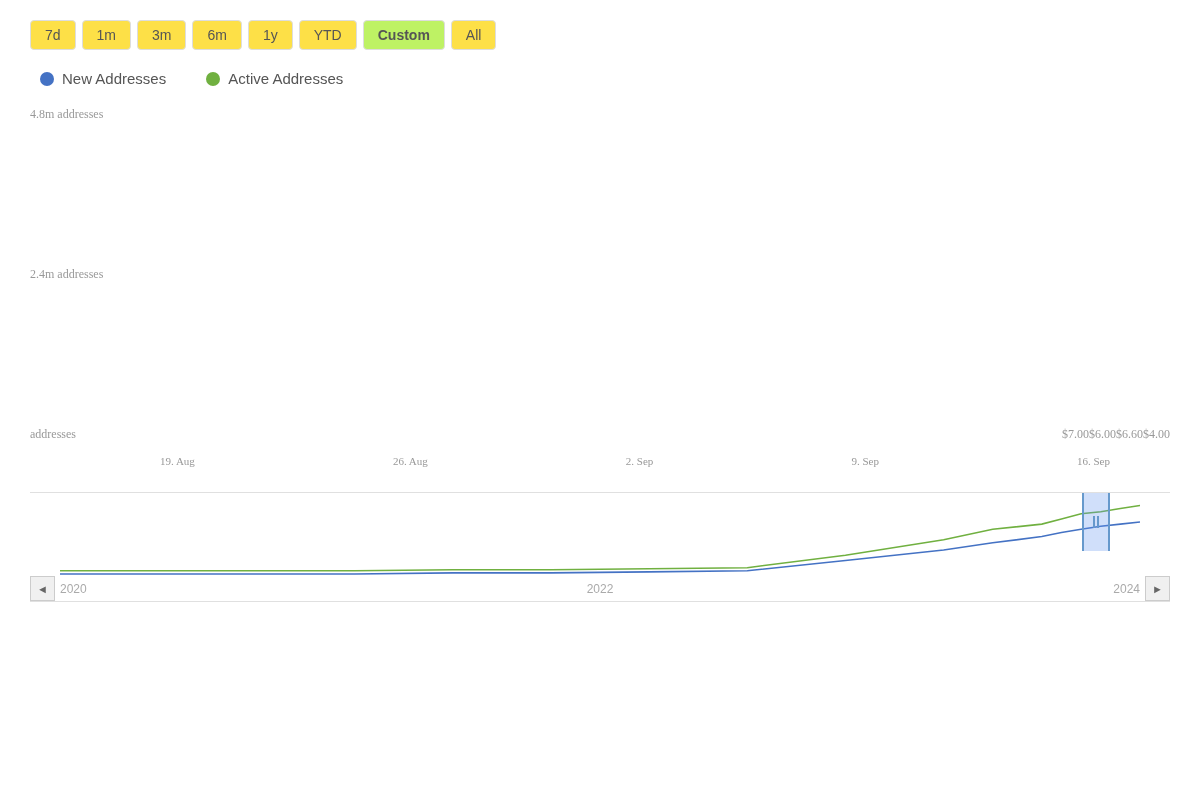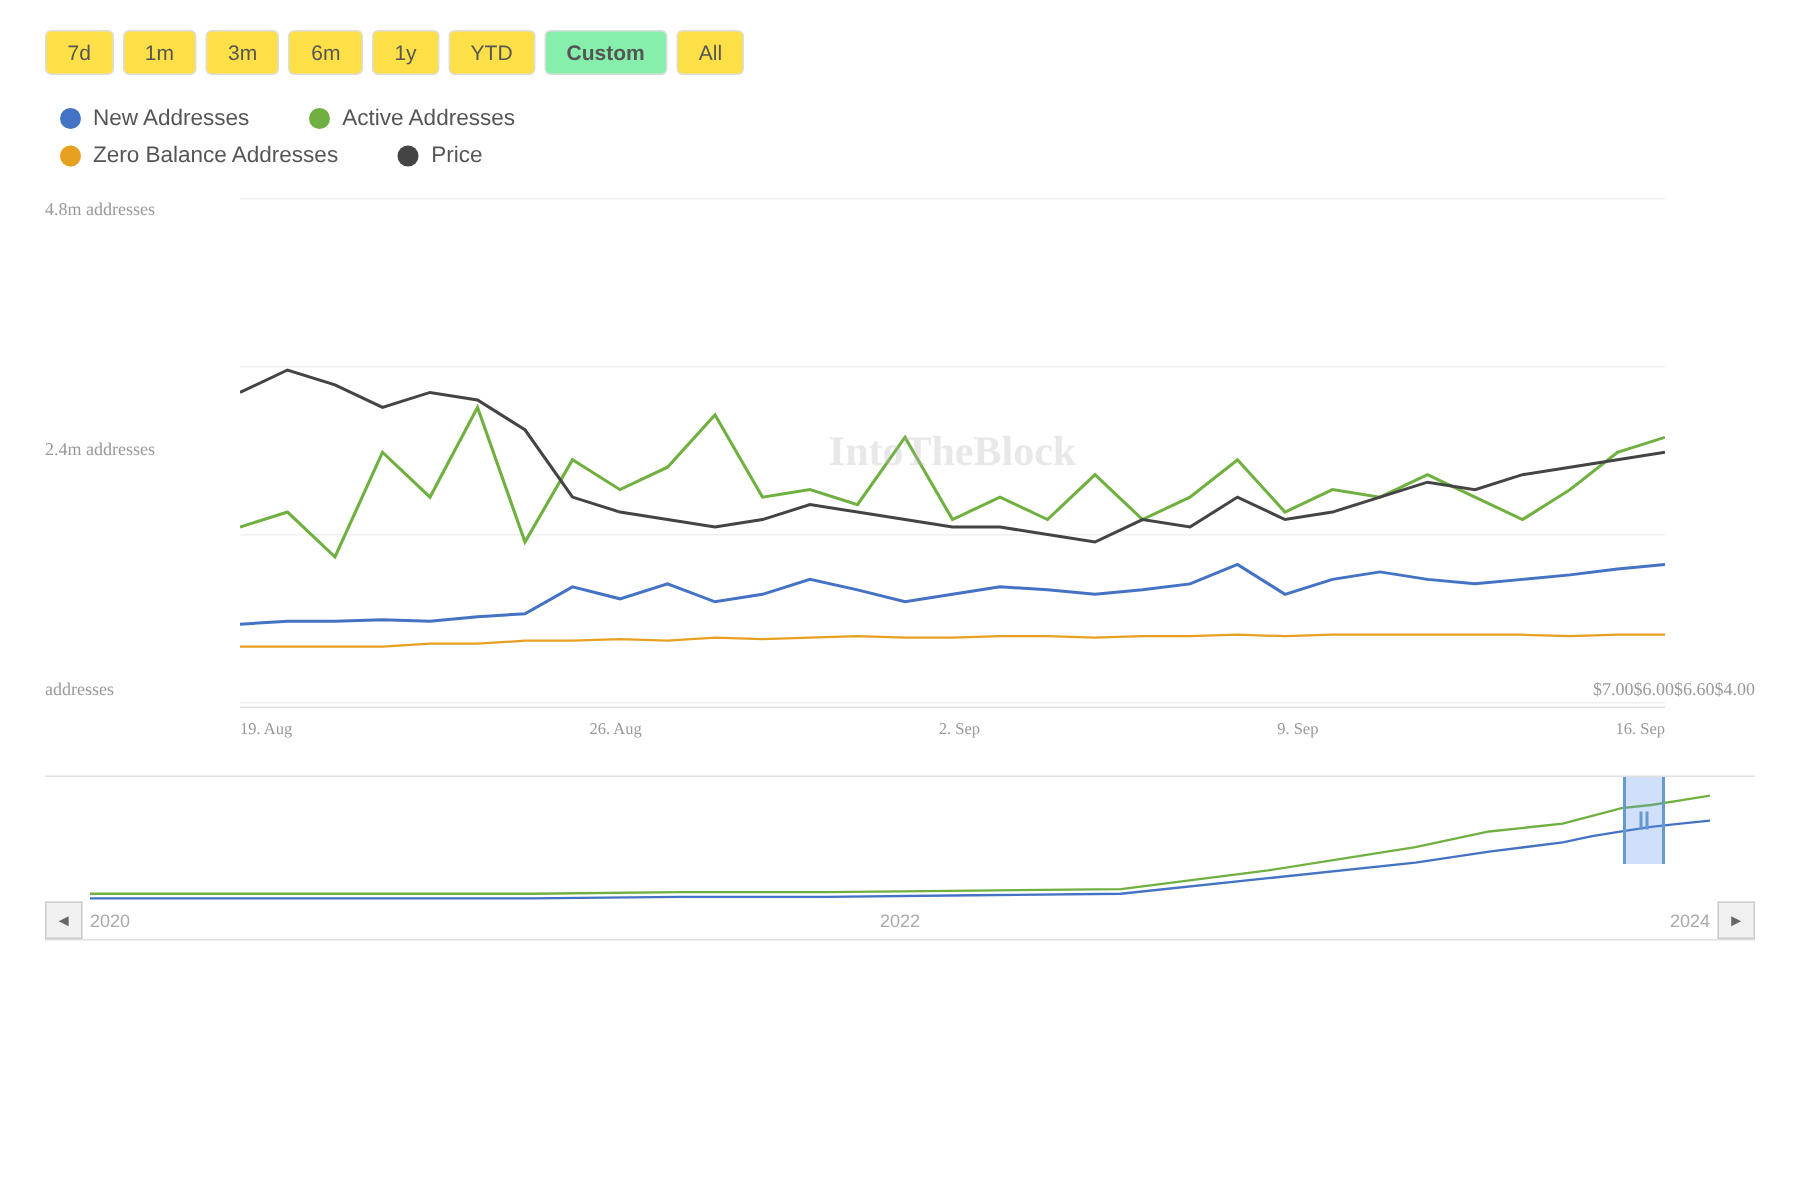--- a/index.html
+++ b/index.html
@@ -30,21 +30,21 @@
       padding: 6px 14px;
       border: 1px solid #ddd;
       border-radius: 4px;
       background: #fde047;
       color: #555;
       font-size: 14px;
       cursor: pointer;
     }
 
     .time-btn.active {
-      background: #86efac;
+      background: #bef264;
       font-weight: bold;
     }
 
     
     .legend {
       display: flex;
       flex-wrap: wrap;
       gap: 8px 40px;
       margin-bottom: 20px;
       padding: 0 10px;
@@ -257,196 +257,38 @@
   <div style="display: flex; gap: 40px; width: 100%;">
         <div class="legend-item">
           <span class="legend-dot" style="background:#4472c4"></span>
           <span>New Addresses</span>
         </div>
         <div class="legend-item">
           <span class="legend-dot" style="background:#70b040"></span>
           <span>Active Addresses</span>
         </div>
       </div>
-      <div style="display: flex; gap: 40px; width: 100%;">
-        <div class="legend-item">
-          <span class="legend-dot" style="background:#e8a020"></span>
-          <span>Zero Balance Addresses</span>
-        </div>
-        <div class="legend-item">
-          <span class="legend-dot" style="background:#444444"></span>
-          <span>Price</span>
-        </div>
-      </div>
     </div>
 
   <div class="chart-wrapper">
     <div class="main-chart">
 
       <div class="y-axis-left">
       <div class="y-label">4.8m addresses</div>
           <div class="y-label">2.4m addresses</div>
           <div class="y-label">addresses</div>
         </div>
 
       <div class="y-axis-right">
       <div class="y-label">$7.00</div>
           <div class="y-label">$6.00</div>
           <div class="y-label">$6.60</div>
           <div class="y-label">$4.00</div>
         </div>
 
-      <div class="chart-area">
-
-        <div class="grid-line" style="top:0%"></div>
-        <div class="grid-line" style="top:33%"></div>
-        <div class="grid-line" style="top:66%"></div>
-        <div class="grid-line" style="top:99%"></div>
-
-        <div class="watermark">IntoTheBlock</div>
-
-        <svg width="100%" height="100%" viewBox="0 0 900 340" preserveAspectRatio="none" style="position:absolute;top:0;left:0;">
-
-          <polyline fill="none" stroke="#70b040" stroke-width="2" points="
-              0,220
-              30,210
-              60,240
-              90,170
-              120,200
-              150,140
-              180,230
-              210,175
-              240,195
-              270,180
-              300,145
-              330,200
-              360,195
-              390,205
-              420,160
-              450,215
-              480,200
-              510,215
-              540,185
-              570,215
-              600,200
-              630,175
-              660,210
-              690,195
-              720,200
-              750,185
-              780,200
-              810,215
-              840,195
-              870,170
-              900,160
-            "></polyline>
-
-          <polyline fill="none" stroke="#444444" stroke-width="2" points="
-              0,130
-              30,115
-              60,125
-              90,140
-              120,130
-              150,135
-              180,155
-              210,200
-              240,210
-              270,215
-              300,220
-              330,215
-              360,205
-              390,210
-              420,215
-              450,220
-              480,220
-              510,225
-              540,230
-              570,215
-              600,220
-              630,200
-              660,215
-              690,210
-              720,200
-              750,190
-              780,195
-              810,185
-              840,180
-              870,175
-              900,170
-            "></polyline>
-
-          <polyline fill="none" stroke="#4472c4" stroke-width="2" points="
-              0,285
-              30,283
-              60,283
-              90,282
-              120,283
-              150,280
-              180,278
-              210,260
-              240,268
-              270,258
-              300,270
-              330,265
-              360,255
-              390,262
-              420,270
-              450,265
-              480,260
-              510,262
-              540,265
-              570,262
-              600,258
-              630,245
-              660,265
-              690,255
-              720,250
-              750,255
-              780,258
-              810,255
-              840,252
-              870,248
-              900,245
-            "></polyline>
-
-          <polyline fill="none" stroke="#e8a020" stroke-width="1.5" points="
-              0,300
-              30,300
-              60,300
-              90,300
-              120,298
-              150,298
-              180,296
-              210,296
-              240,295
-              270,296
-              300,294
-              330,295
-              360,294
-              390,293
-              420,294
-              450,294
-              480,293
-              510,293
-              540,294
-              570,293
-              600,293
-              630,292
-              660,293
-              690,292
-              720,292
-              750,292
-              780,292
-              810,292
-              840,293
-              870,292
-              900,292
-            "></polyline>
-        </svg>
-      </div>
 
       <div class="x-axis">
       <div class="x-label">19. Aug</div>
           <div class="x-label">26. Aug</div>
           <div class="x-label">2. Sep</div>
           <div class="x-label">9. Sep</div>
           <div class="x-label">16. Sep</div>
         </div>
     </div>
 

